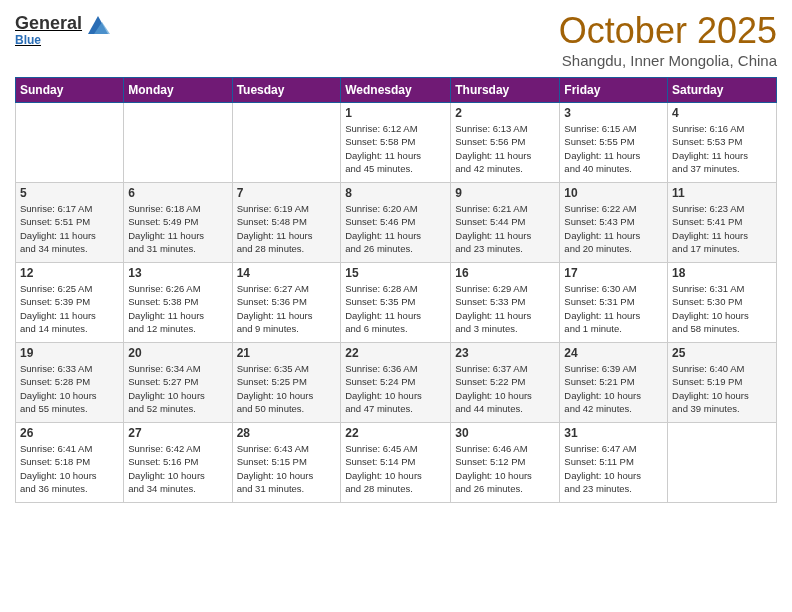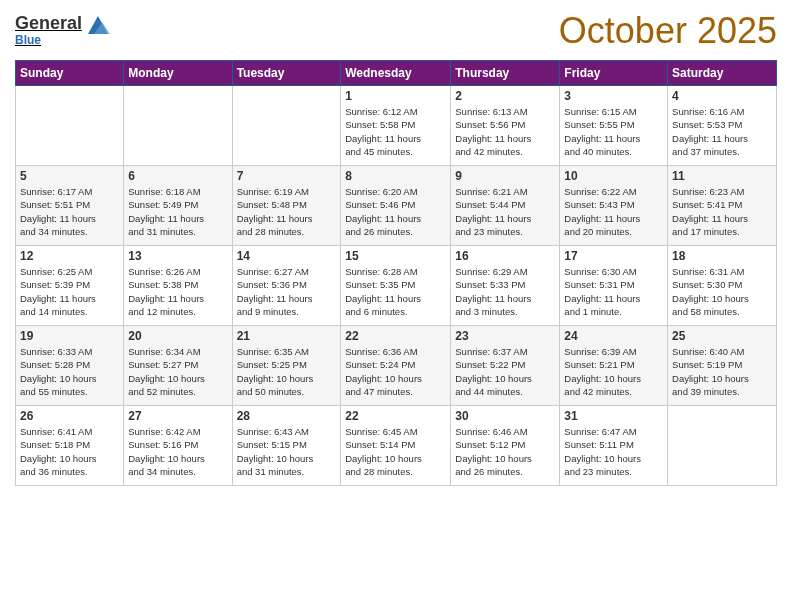--- a/index.html
+++ b/index.html
@@ -107,20 +107,21 @@
         <span class="logo-general">General</span>
         <span class="logo-blue">Blue</span>
       </div>
       <svg class="logo-icon" viewBox="0 0 28 28">
         <polygon points="4,22 14,4 24,22" fill="#2a6db5"></polygon>
         <polygon points="10,22 18,10 26,22" fill="#5a9fd4" opacity="0.7"></polygon>
       </svg>
     </div>
     <div class="title-block">
       <div class="month-title">October 2025</div>
+      <div class="subtitle">Shangdu, Inner Mongolia, China</div>
     </div>
   </div>
 
   <table class="calendar">
     <thead>
       <tr>
       <th>Sunday</th>
           <th>Monday</th>
           <th>Tuesday</th>
           <th>Wednesday</th>

